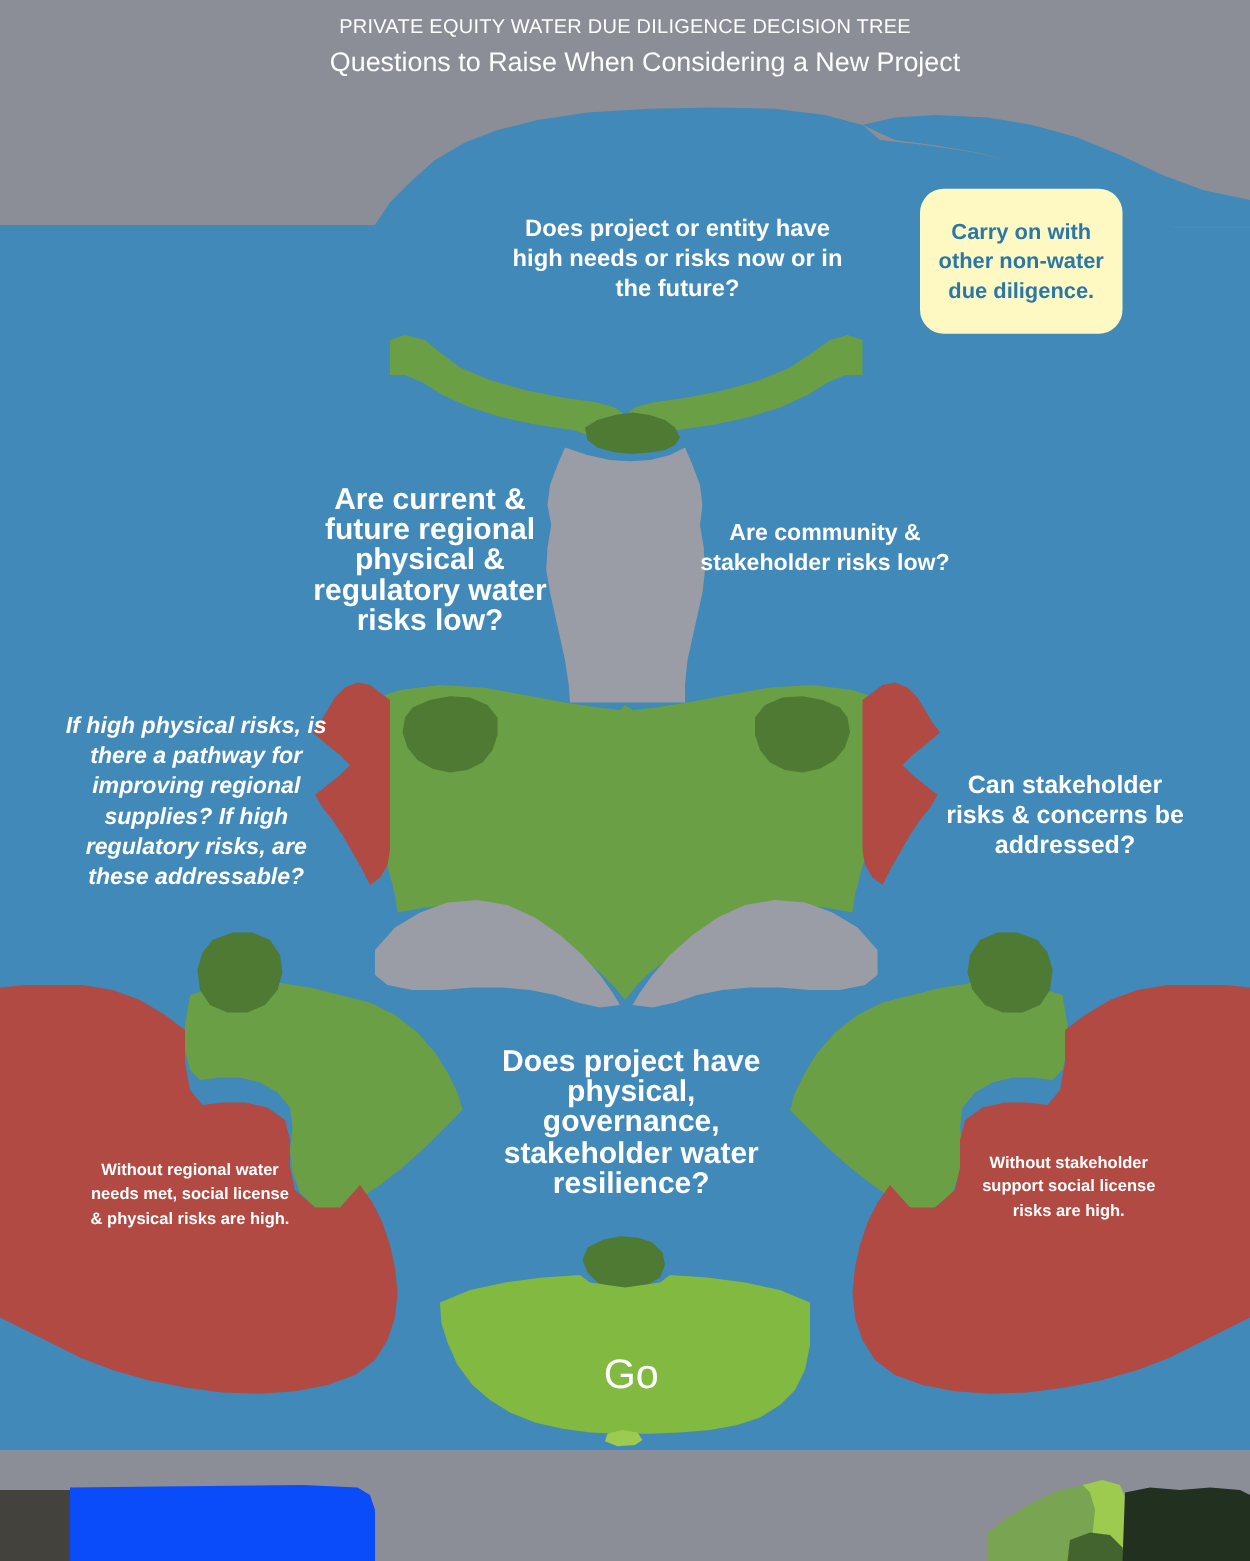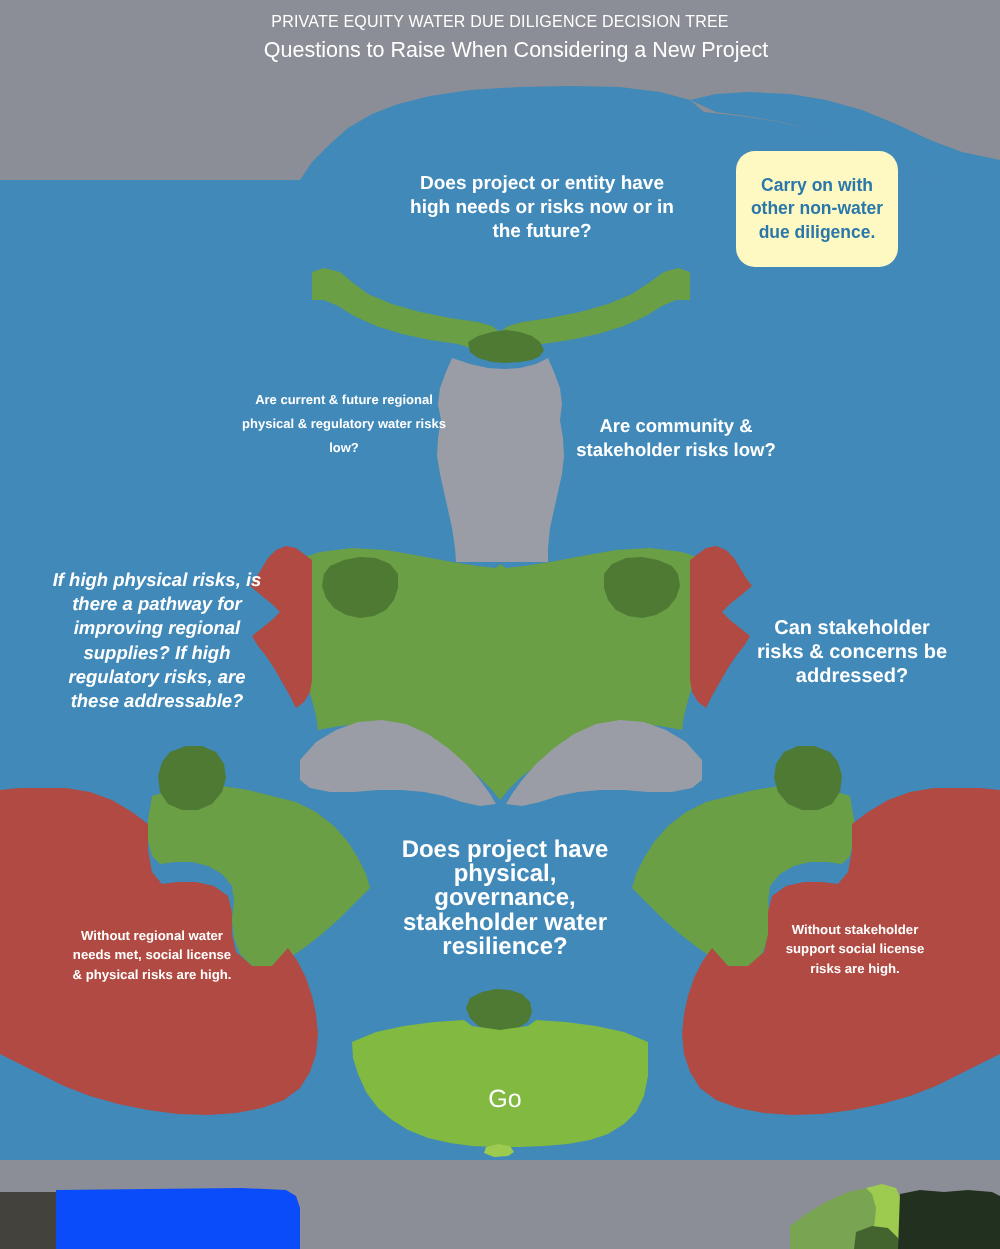--- a/index.html
+++ b/index.html
@@ -56,25 +56,25 @@
     left: 408px;
     top: 160px;
     width: 268px;
     font-size: 19px;
     line-height: 24.2px;
   }
   #q-left-1 {
     left: 240px;
     top: 376px;
     width: 208px;
-    font-size: 13px;
+    font-size: 24px;
     line-height: 24.2px;
   }
   #q-right-1 {
-    left: 572px;
+    left: 556px;
     top: 402px;
     width: 208px;
     font-size: 18.5px;
     line-height: 24.2px;
   }
   #q-left-2 {
     left: 42px;
     top: 556px;
     width: 230px;
     font-size: 18.5px;
@@ -106,21 +106,21 @@
     left: 782px;
     top: 908px;
     width: 146px;
     font-size: 13.2px;
     line-height: 19.4px;
   }
   #term-go {
     left: 440px;
     top: 1072px;
     width: 130px;
-    font-size: 25px;
+    font-size: 33px;
     font-weight: 400;
     line-height: 30px;
   }
   #callout {
     position: absolute;
     left: 688px;
     top: 151px;
     width: 162px;
     height: 116px;
     background: #fef9c3;

